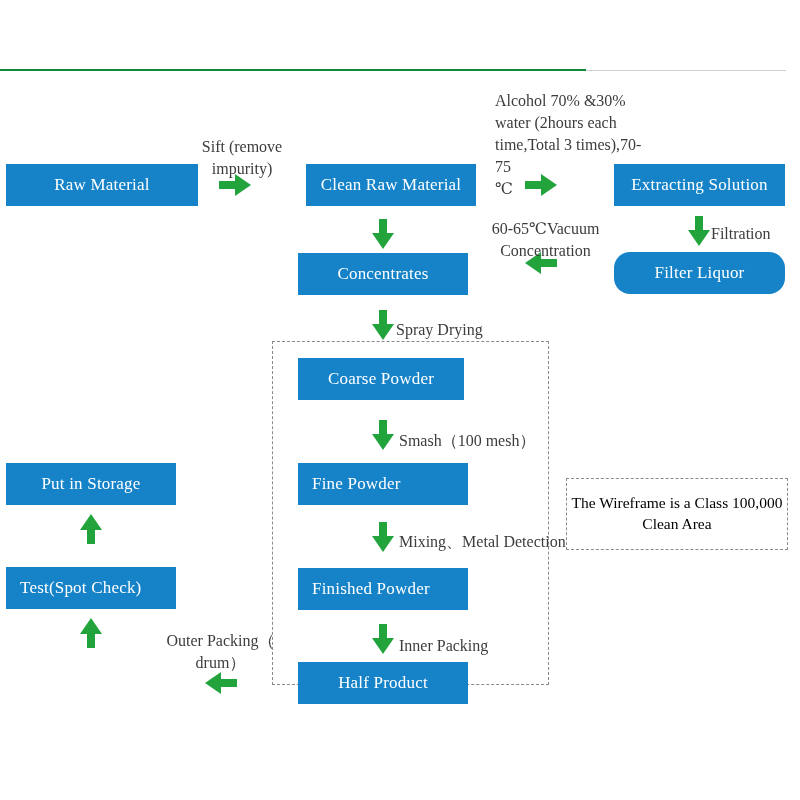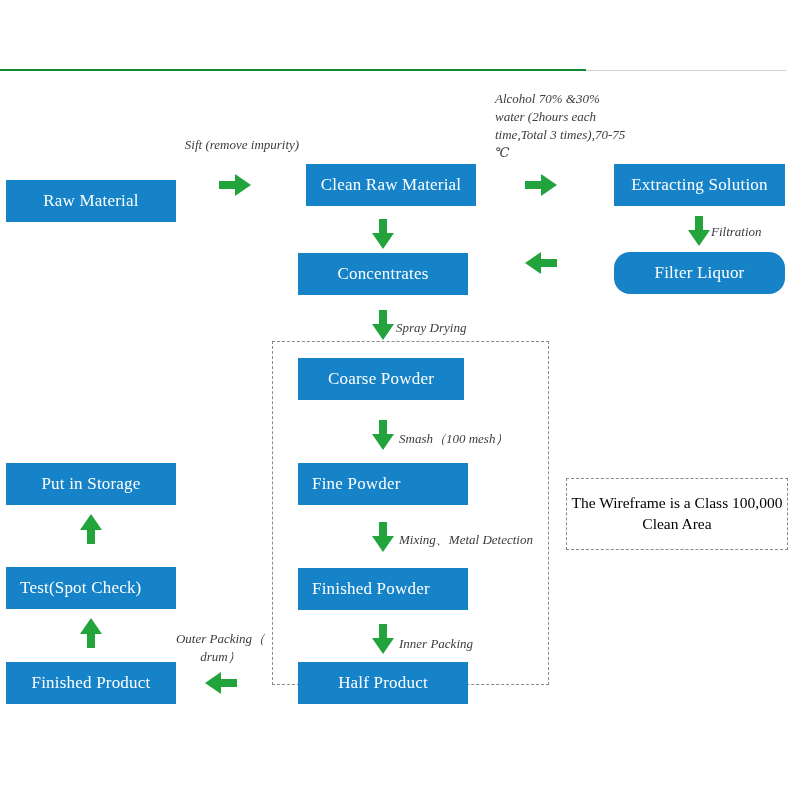--- a/index.html
+++ b/index.html
@@ -167,40 +167,39 @@
     height: 0;
     border-top: 11px solid transparent;
     border-bottom: 11px solid transparent;
     border-right: 16px solid #22A33C;
   }
 
   
   .label {
     position: absolute;
     color: #3c3c3c;
-    font-size: 13px;
+    font-size: 16px;
     line-height: 1.38;
     z-index: 4;
     white-space: pre-line;
-    font-style: italic;
   }
   .label.c { text-align: center; }
   .label.l { text-align: left; }
 </style>
 </head>
 <body>
 
 <div id="canvas">
 
   <div class="rule-green"></div>
   <div class="rule-gray"></div>
 
   <div class="wireframe"></div>
 
-  <div class="box center" style="left:6px; top:180px; width:170px; height:42px;align-items:center;">
+  <div class="box center" style="left:6px; top:164px; width:192px; height:42px;align-items:center;">
     <span>Raw Material</span>
   </div>
 
   <div class="label c" style="left:172px; top:136px; width:140px;">Sift (remove impurity)</div>
 
   <div class="arrow right" style="left:219px; top:174px;">
     <span class="shaft"></span>
     <span class="head"></span>
   </div>
 
@@ -227,20 +226,22 @@
     <span class="head"></span>
   </div>
 
   <div class="arrow down" style="left:688px; top:216px;">
     <span class="shaft"></span>
     <span class="head"></span>
   </div>
 
   <div class="label l" style="left:711px; top:223px; width:90px;">Filtration</div>
 
+  <div class="label c" style="left:488px; top:218px; width:115px;">60-65℃Vacuum
+Concentration</div>
 
   <div class="box center" style="left:298px; top:253px; width:170px; height:42px;">
     <span>Concentrates</span>
   </div>
 
   <div class="arrow left" style="left:525px; top:252px;">
     <span class="shaft"></span>
     <span class="head"></span>
   </div>
 
@@ -289,23 +290,20 @@
   </div>
 
   <div class="label c" style="left:158px; top:630px; width:125px;">Outer Packing（
 drum）</div>
 
   <div class="arrow left" style="left:205px; top:672px;">
     <span class="shaft"></span>
     <span class="head"></span>
   </div>
 
-  <div class="box center" style="left:6px; top:662px; width:170px; height:42px;">
-    <span>Finished Product</span>
-  </div>
 
   <div class="arrow up" style="left:80px; top:618px;">
     <span class="shaft"></span>
     <span class="head"></span>
   </div>
 
   <div class="box left" style="left:6px; top:567px; width:170px; height:42px;">
     <span>Test(Spot Check)</span>
   </div>
 

